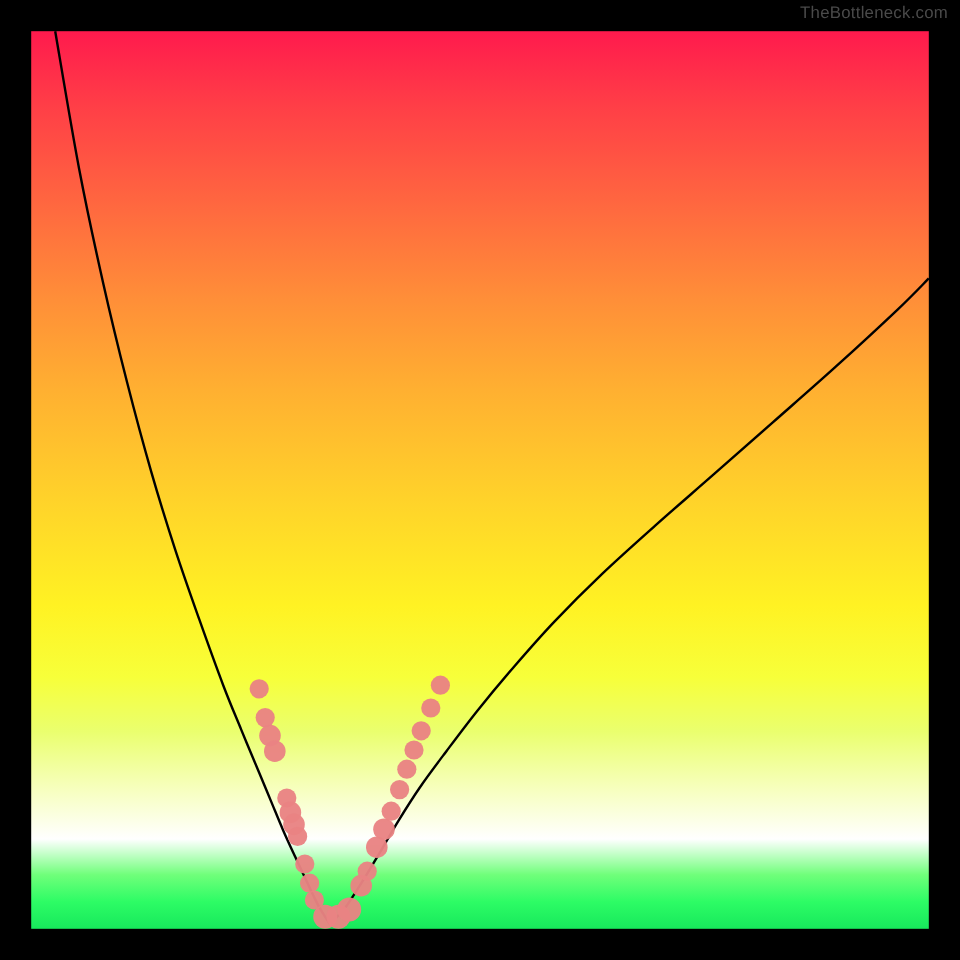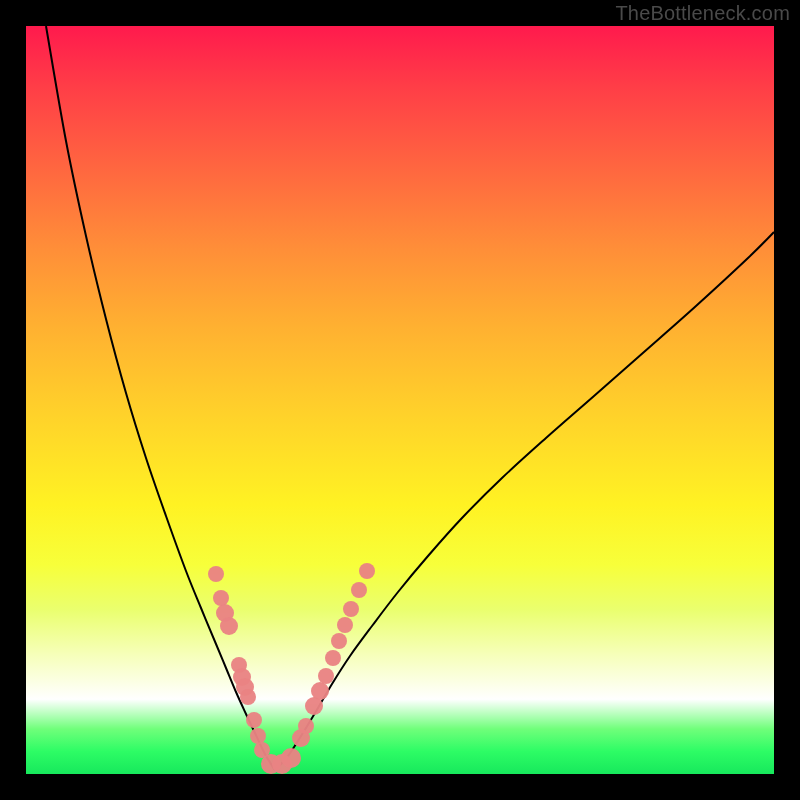--- a/index.html
+++ b/index.html
@@ -37,21 +37,21 @@
       #ffffff 90%,
       #6fff7a 94%,
       #2dfc65 97%,
       #17e85c 100%);
   }
   .watermark {
     position: absolute;
     top: 2px;
     right: 10px;
     color: #4a4a4a;
-    font-size: 20px;
+    font-size: 14px;
     font-weight: 500;
     letter-spacing: 0.2px;
     user-select: none;
   }
   svg.curves {
     position: absolute;
     inset: 0;
     width: 100%;
     height: 100%;
     overflow: visible;

